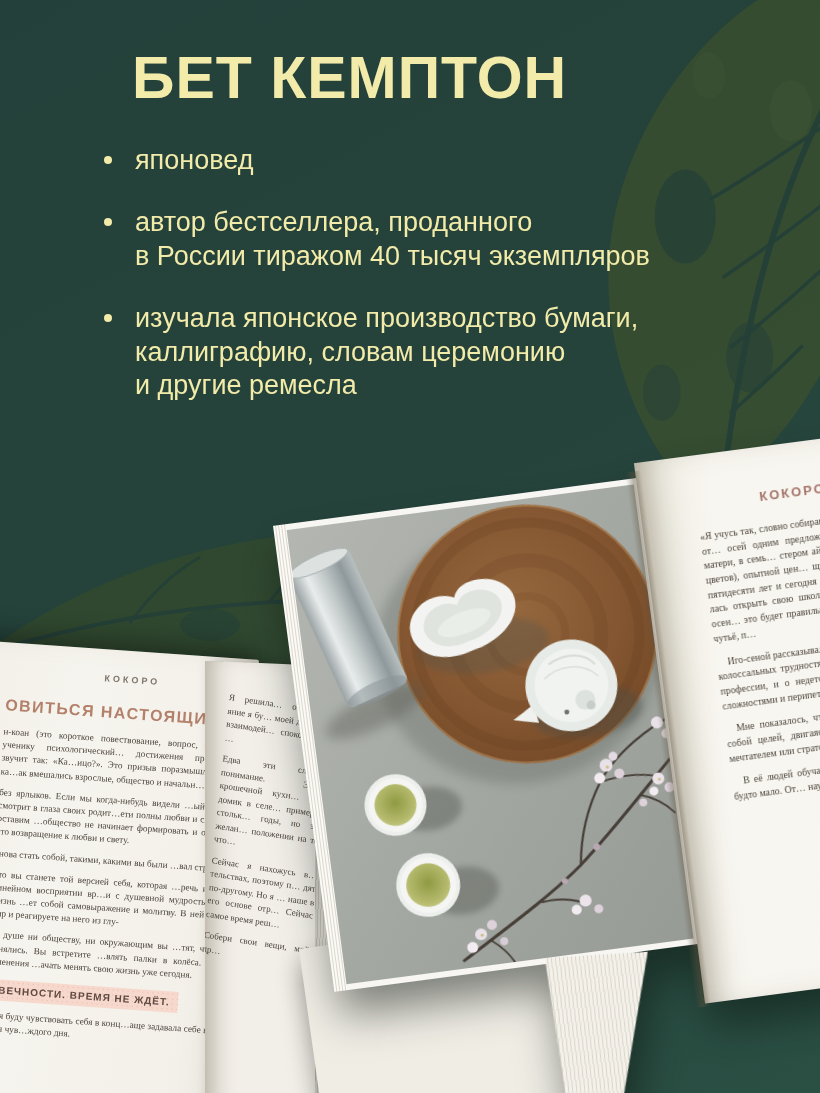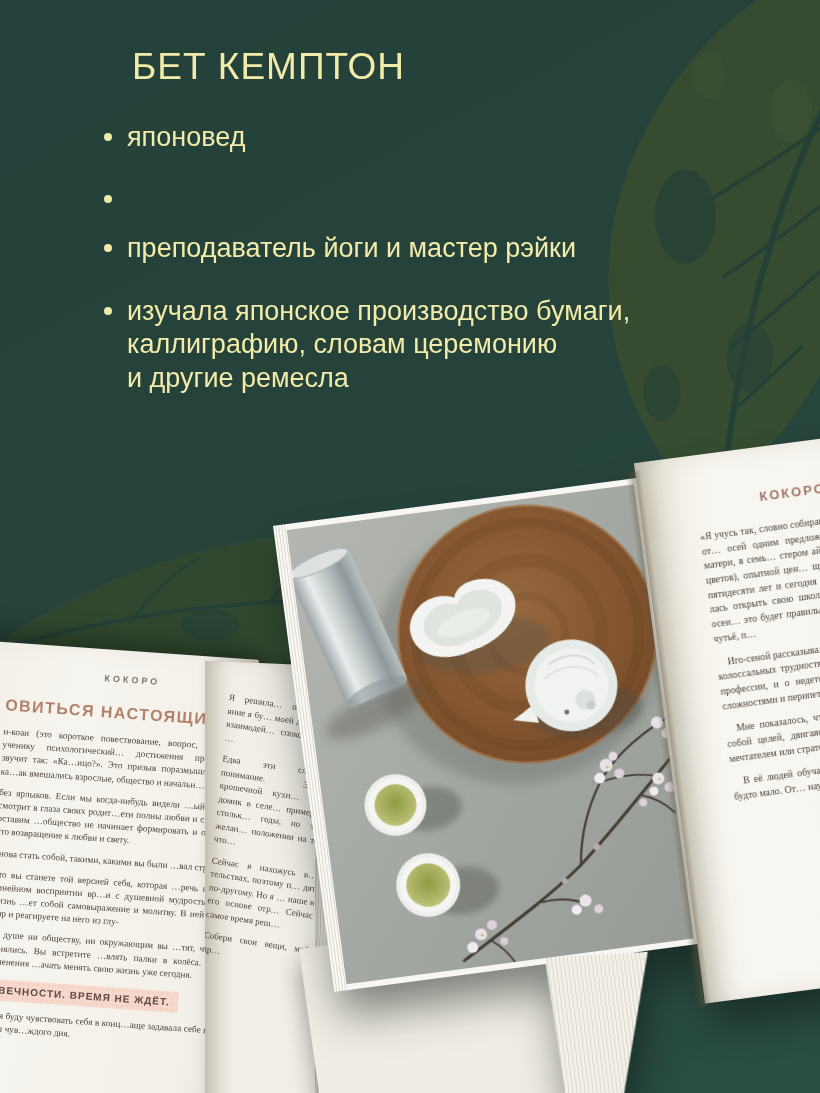--- a/index.html
+++ b/index.html
@@ -8,25 +8,25 @@
     background:linear-gradient(152deg,#24403a 0%,#25433b 46%,#29four 100%);
     background:linear-gradient(152deg,#24403a 0%,#25433b 46%,#2a4f43 100%);
     font-family:"Liberation Sans",sans-serif;
   }
   
   .leaf{position:absolute;pointer-events:none;}
   .leaf-a{top:-30px;right:-80px;width:500px;height:540px;opacity:.85;}
   .leaf-b{left:-30px;top:505px;width:740px;height:200px;opacity:.9;}
   
   .hdr{position:absolute;left:104px;top:48px;width:660px;color:#f2eba9;z-index:6;}
-  .hdr h1{margin:0 0 34px 28px;font-size:37px;line-height:1.05;font-weight:400;letter-spacing:1px;color:#f2eba9;}
+  .hdr h1{margin:0 0 34px 28px;font-size:59px;line-height:1.05;font-weight:700;letter-spacing:1px;color:#f2eba9;}
   .bullets{list-style:none;margin:0;padding:0;}
   .bullets li{display:flex;margin:0 0 29px 0;font-size:27px;line-height:1.24;font-weight:500;}
   .bullets .dot{flex:0 0 auto;width:8px;height:8px;border-radius:50%;background:#f2eba9;margin:12px 15px 0 0;}
-  .bullets .txt{white-space:pre-line;}
+  .bullets .txt{white-space:pre-line;margin-left:8px;}
   
   .pg-serif{font-family:"Liberation Serif","DejaVu Serif",serif;color:#4b443b;text-align:justify;}
   .pg-serif p{margin:0 0 8px 0;}
   
   .lb-left{position:absolute;left:-140px;top:632px;width:400px;height:660px;z-index:2;
     background:linear-gradient(100deg,#eeebe2 0%,#f6f4ee 45%,#f1eee6 100%);
     transform:rotate(4deg);transform-origin:0 0;border-radius:2px;
     box-shadow:0 -8px 26px rgba(0,0,0,.35), inset -34px 0 40px -28px rgba(115,100,75,.4);}
   .lb-left-text{position:absolute;left:150px;top:24px;width:250px;}
   .run-head{text-align:center;font-size:9px;letter-spacing:3px;color:#7e766b;margin:0 0 20px 0;font-weight:bold;}
@@ -99,24 +99,22 @@
 
   <div class="hdr">
     <h1>БЕТ КЕМПТОН</h1>
     <ul class="bullets">
       <li>
           <span class="dot"></span>
           <span class="txt">японовед</span>
         </li>
       <li>
           <span class="dot"></span>
-        </li>
-      <li>
-          <span class="dot"></span>
-          <span class="txt">преподаватель йоги и мастер рэйки</span>
+          <span class="txt">автор бестселлера, проданного
+в России тиражом 40 тысяч экземпляров</span>
         </li>
       <li>
           <span class="dot"></span>
           <span class="txt">изучала японское производство бумаги,
 каллиграфию, словам церемонию
 и другие ремесла</span>
         </li>
     </ul>
   </div>
 

